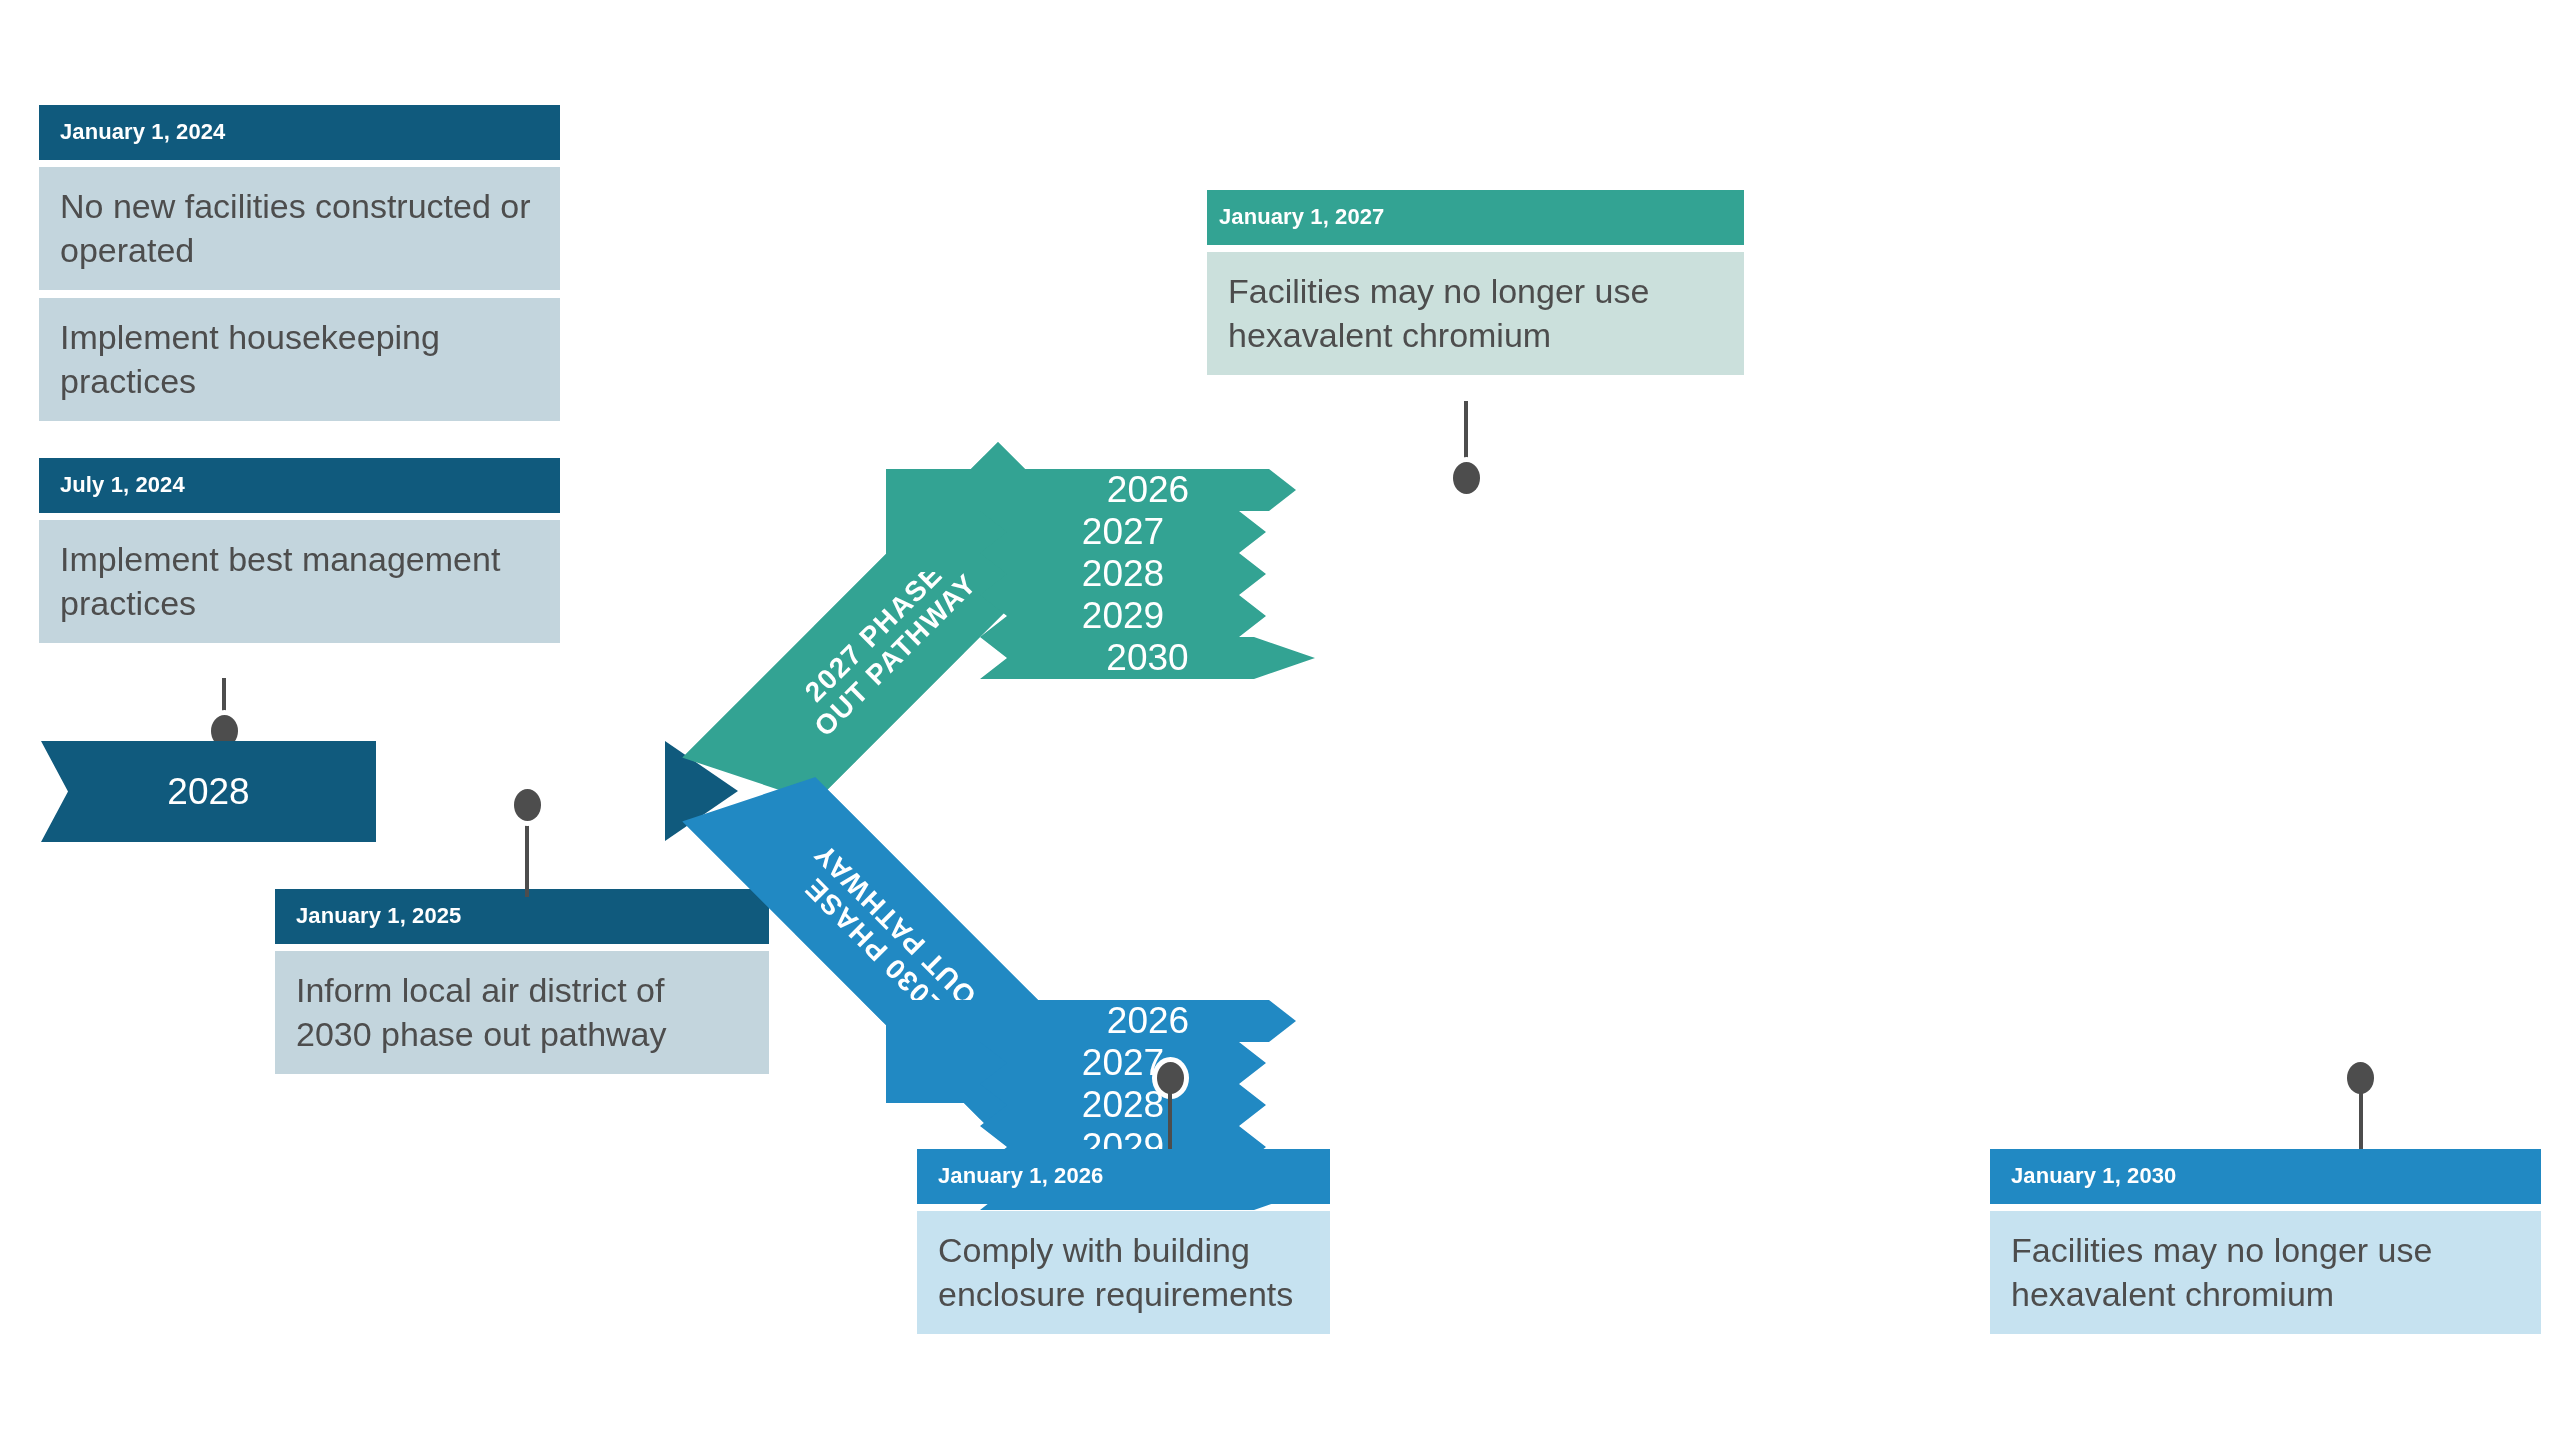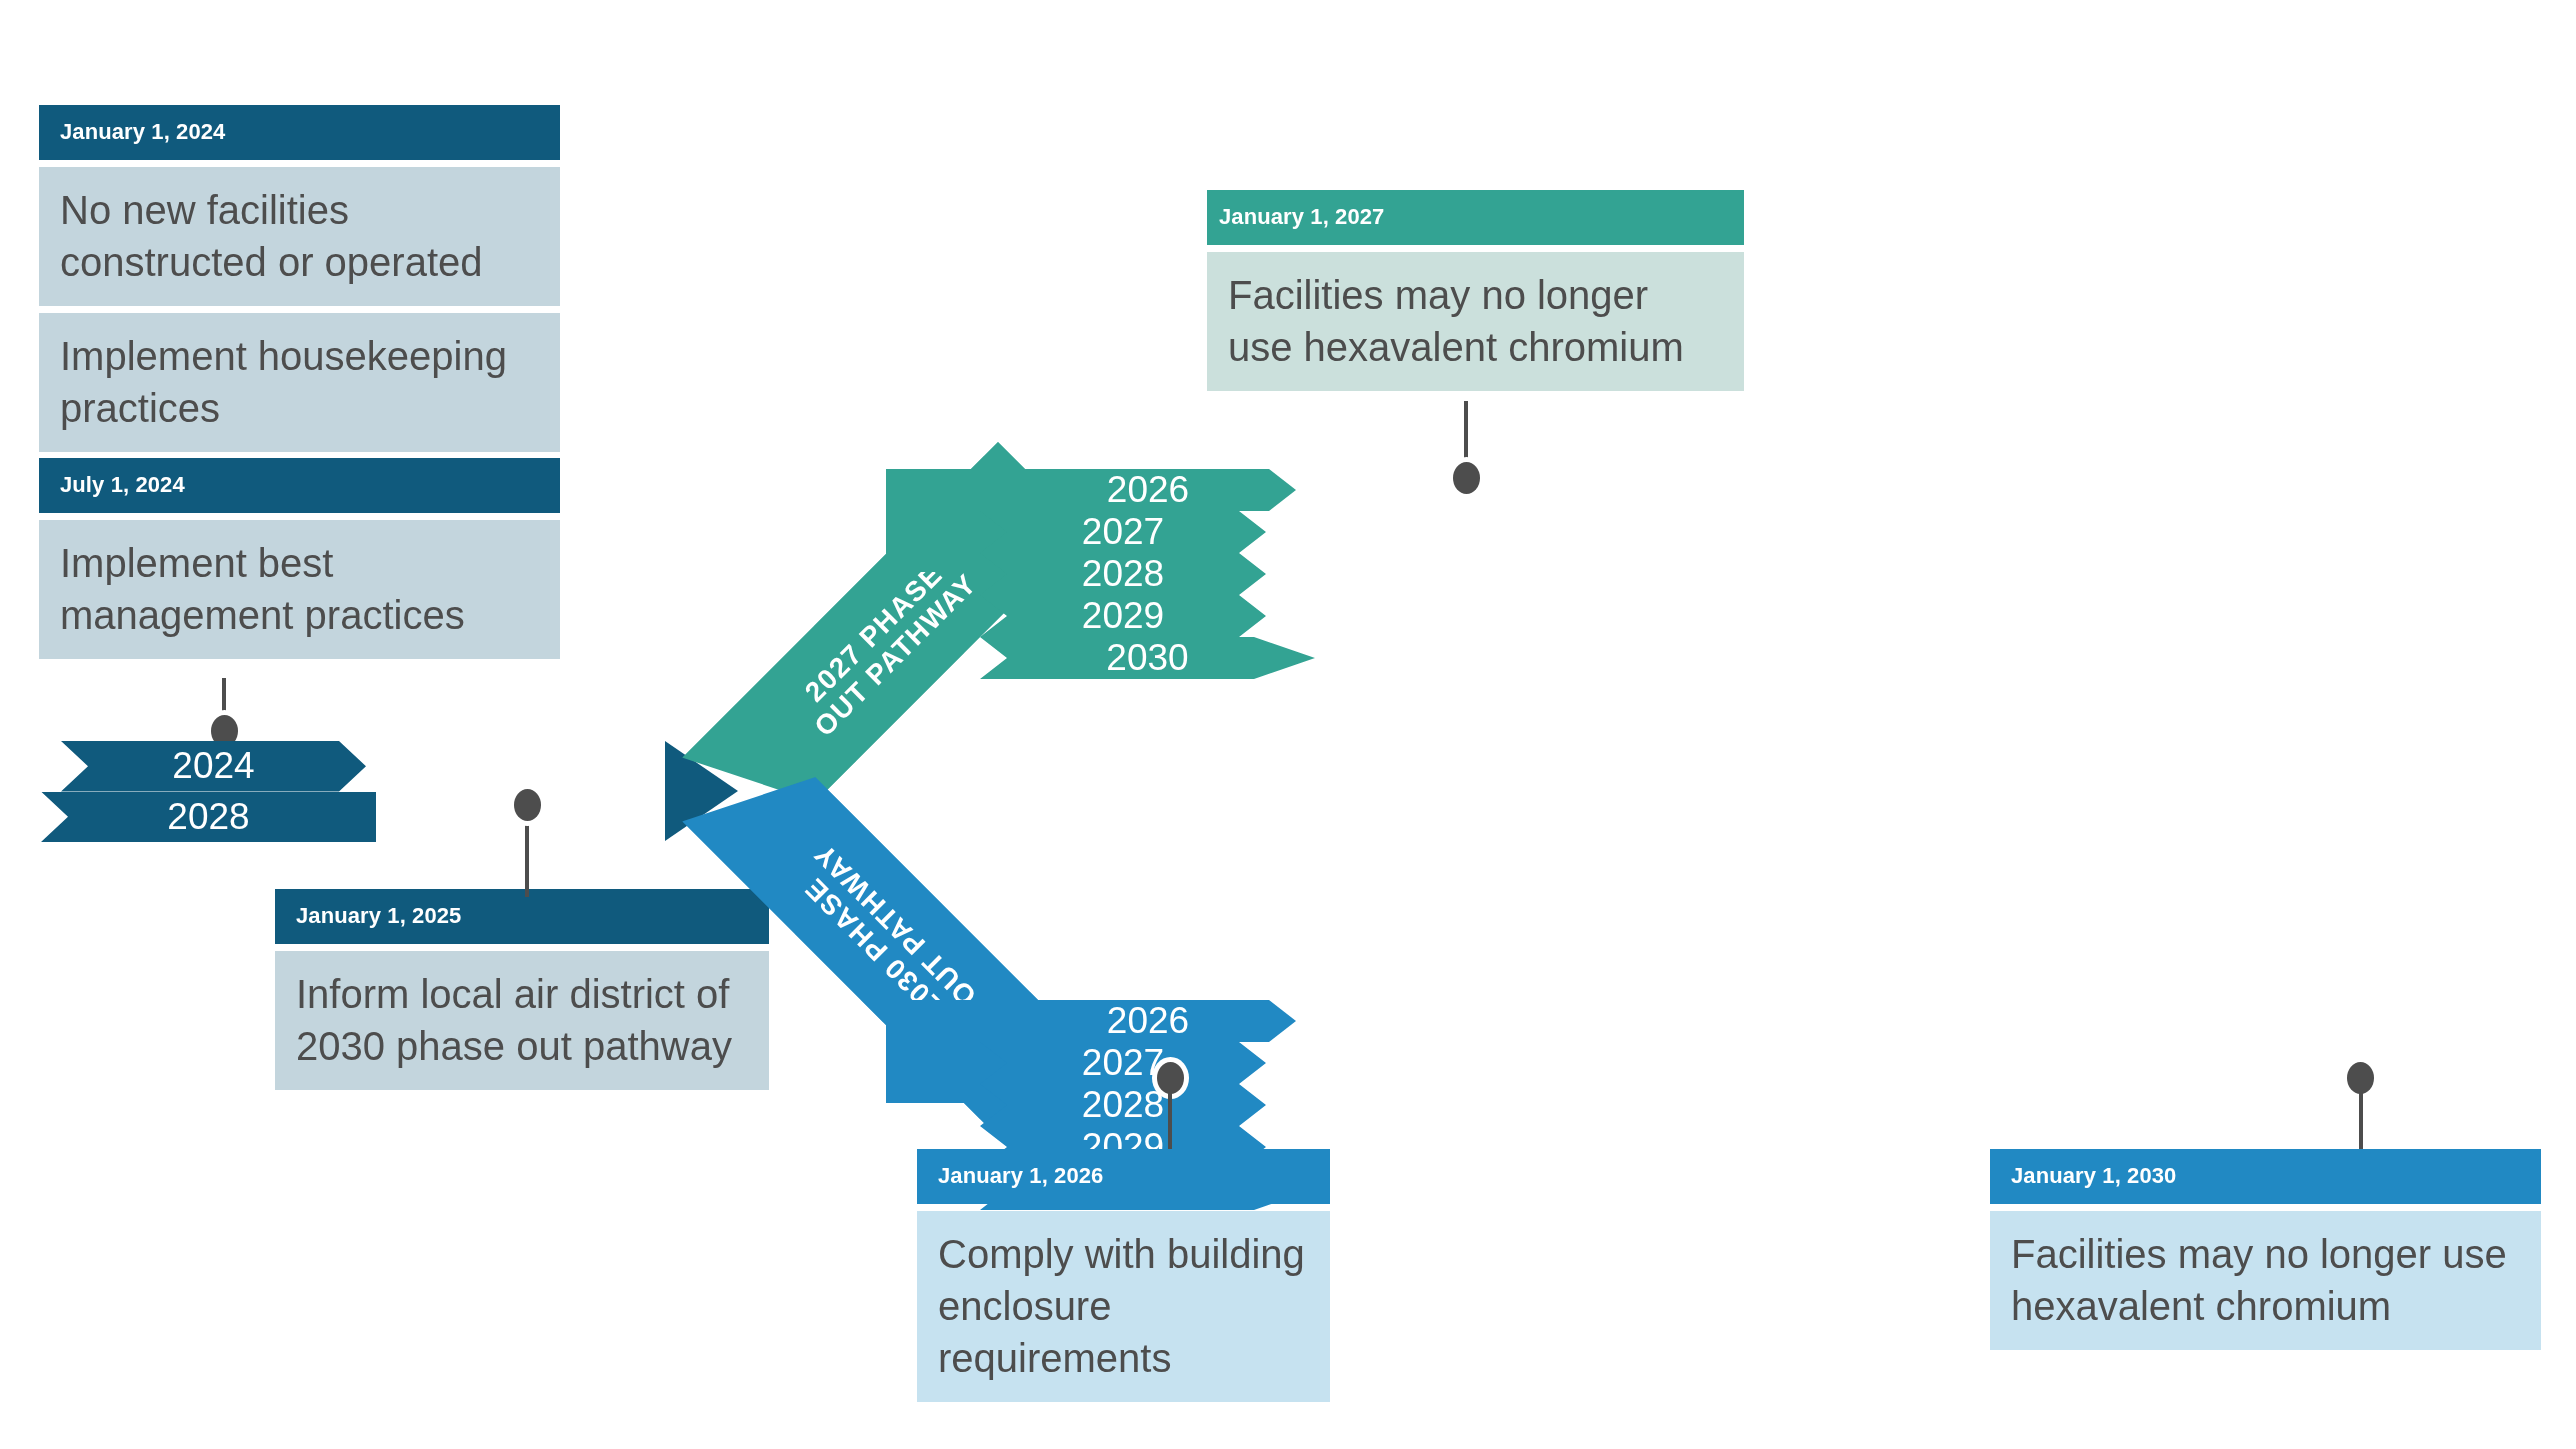--- a/index.html
+++ b/index.html
@@ -25,21 +25,21 @@
     color: #ffffff;
     font-size: 22px;
     font-weight: 700;
     letter-spacing: 0.1px;
     padding: 14.5px 21px 17px 21px;
     line-height: 1.05;
     box-sizing: border-box;
   }
   .callout-body {
     color: #4d4d4d;
-    font-size: 40px;
+    font-size: 34px;
     font-weight: 400;
     line-height: 1.30;
     padding: 17px 21px 18px 21px;
     box-sizing: border-box;
   }
   .gap-4 { height: 7.3px; }
 
   
   .dk-head  { background: #105a7d; }
   .dk-body  { background: #c3d5dd; }
@@ -150,23 +150,20 @@
 
   <div class="callout" style="left:275px; top:889px; width:494px;">
     <div class="callout-header dk-head">January 1, 2025</div>
     <div class="gap-4"></div>
     <div class="callout-body dk-body">Inform local air district of 2030 phase out pathway</div>
   </div>
   <div class="pin-line" style="left:525px; top:808px; height:89px;"></div>
   <div class="pin-dot" style="left:514px; top:789px;"></div>
 
   <div class="chev-row" style="left:61px; top:741px; height:101px; width:623px;">
-    <div class="chev c-dark shape-first-notch" style="width:305px;">
-      <span>2024</span>
-    </div>
     <div class="chev c-dark shape-dark-last" style="width:335px;">
       <span>2028</span>
     </div>
   </div>
 
   <div class="wedge c-dark" style="left:665px; top:741px; width:73px; height:50px;
               background:#105a7d;
               clip-path: polygon(0 0, 0 100%, 100% 100%);"></div>
   <div class="wedge c-dark" style="left:665px; top:791px; width:73px; height:50px;
               background:#105a7d;

